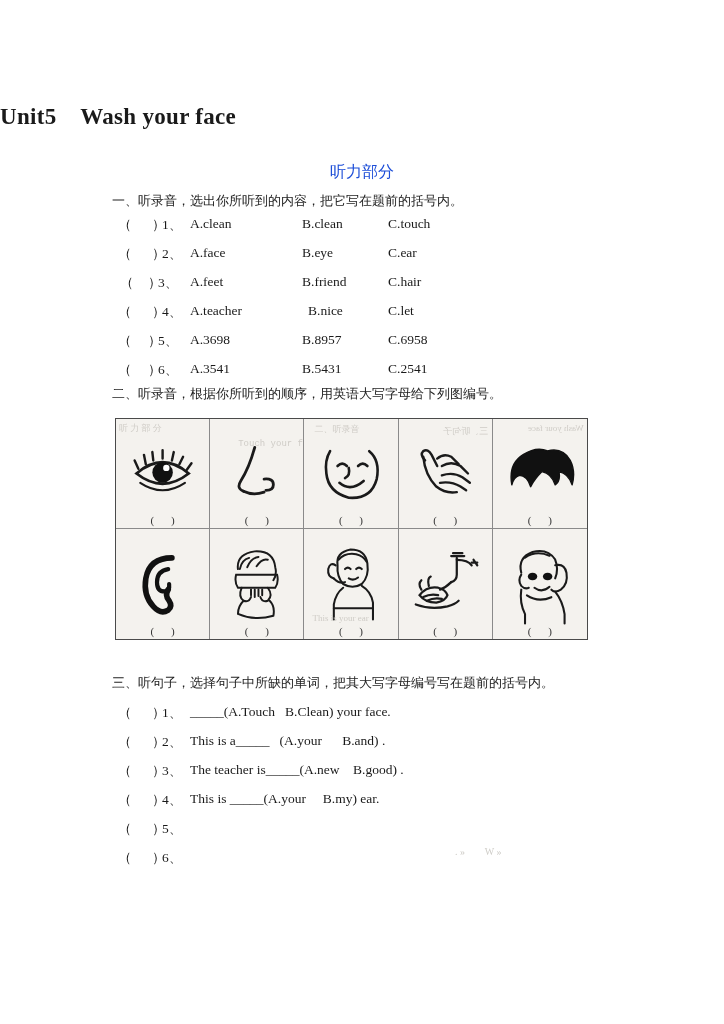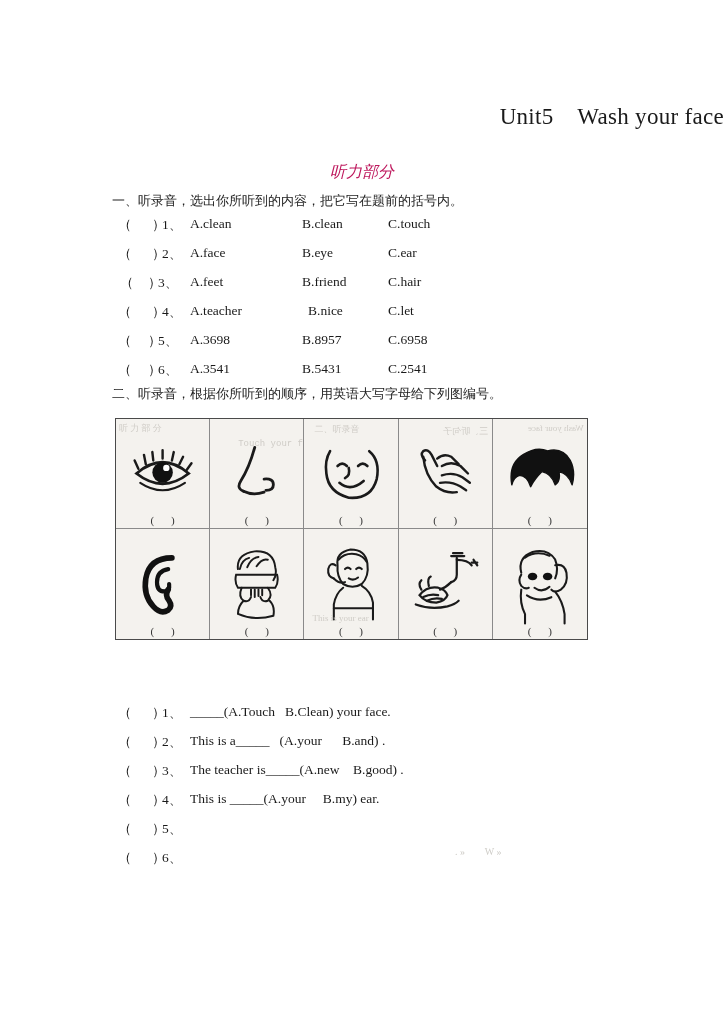--- a/index.html
+++ b/index.html
@@ -21,37 +21,36 @@
     inset: 0;
     background: #ffffff;
   }
 
   
   .doc-title {
     position: absolute;
     top: 104px;
     left: 0;
     width: 724px;
-    text-align: right;
+    text-align: left;
     font-size: 23px;
-    font-weight: normal;
+    font-weight: bold;
     letter-spacing: 0.3px;
     white-space: pre;
   }
 
   .sub-title {
     position: absolute;
     top: 162px;
     left: 0;
     width: 724px;
     text-align: center;
     font-size: 16px;
     font-family: "DejaVu Sans", "Liberation Sans", sans-serif;
-    color: #be185d;
-    font-style: italic;
+    color: #1d4ed8;
   }
 
   
   .section-heading {
     position: absolute;
     left: 112px;
     font-size: 13px;
     font-family: "DejaVu Sans", "Liberation Sans", sans-serif;
     color: #222;
     white-space: pre;
@@ -345,20 +344,21 @@
           <path d="M30 56 Q28 70 34 82 L34 92"></path>
           <path d="M66 58 Q74 68 76 82 L76 92"></path>
           <path d="M36 62 Q48 70 62 64"></path>
         </g>
       </svg>
       <div class="pic-answer">( )</div>
     </div>
 
   </div>
 
+  <div class="section-heading" id="sec3-heading">三、听句子，选择句子中所缺的单词，把其大写字母编号写在题前的括号内。</div>
 
   <div class="q-row" style="top:704px">
     <span class="q-paren-open">（</span>
     <span class="q-paren-close">）</span>
     <span class="q-num">1、</span>
     <span class="q-sentence">_____(A.Touch   B.Clean) your face.</span>
   </div>
 
   <div class="q-row" style="top:733px">
     <span class="q-paren-open">（</span>

